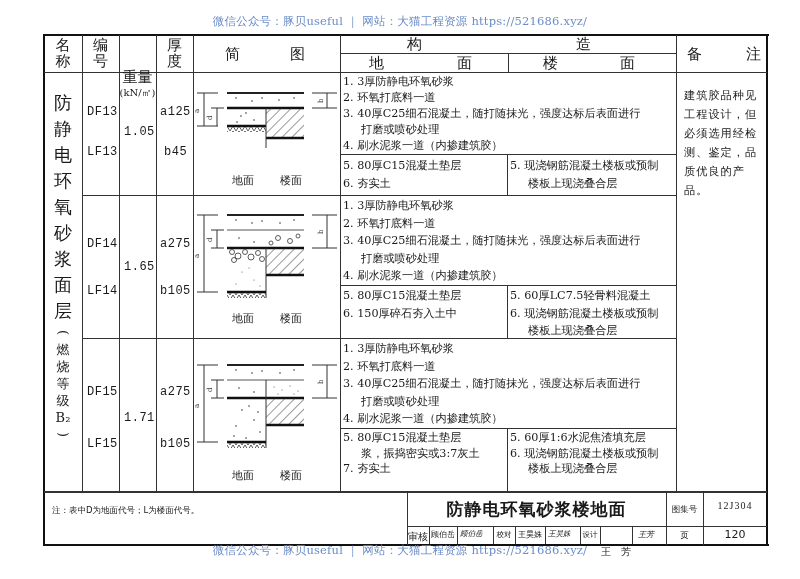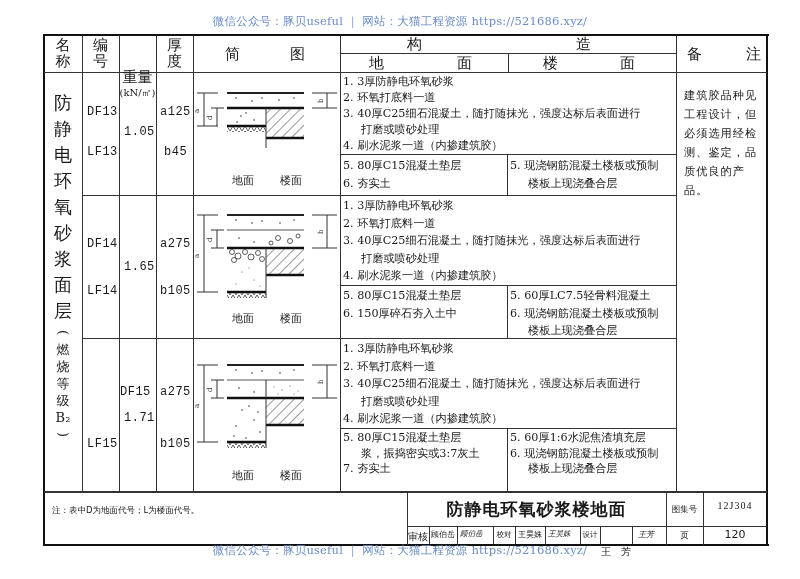--- a/index.html
+++ b/index.html
@@ -267,21 +267,21 @@
     <div style="height:17.5px;">6. 150厚碎石夯入土中</div>
   </div>
   <div class="constr" style="left:510px; top:287px; line-height:17.5px;">
     <div style="height:17.5px;">5. 60厚LC7.5轻骨料混凝土</div>
     <div style="height:17.5px;">6. 现浇钢筋混凝土楼板或预制</div>
     <div style="height:17.5px;" class="indent">楼板上现浇叠合层</div>
   </div>
 </div>
 
 <div>
-  <div class="cell-text code" style="left:87px; top:385px;margin-left:33px;">DF15</div>
+  <div class="cell-text code" style="left:87px; top:385px;">DF15</div>
   <div class="cell-text code" style="left:87px; top:437px;">LF15</div>
   <div class="cell-text code" style="left:124px; top:411px;">1.71</div>
   <div class="cell-text code" style="left:160px; top:385px;">a275</div>
   <div class="cell-text code" style="left:160px; top:437px;">b105</div>
 
   <svg class="abs" style="left:194px; top:360px;" width="145" height="95">
     <line x1="10" y1="5" x2="10" y2="82" stroke="#333"></line>
     <line x1="3" y1="5" x2="24" y2="5" stroke="#333"></line>
     <line x1="3" y1="82" x2="24" y2="82" stroke="#333"></line>
     <text x="5" y="48" font-size="7" fill="#333" transform="rotate(-90 5 48)">a</text>

